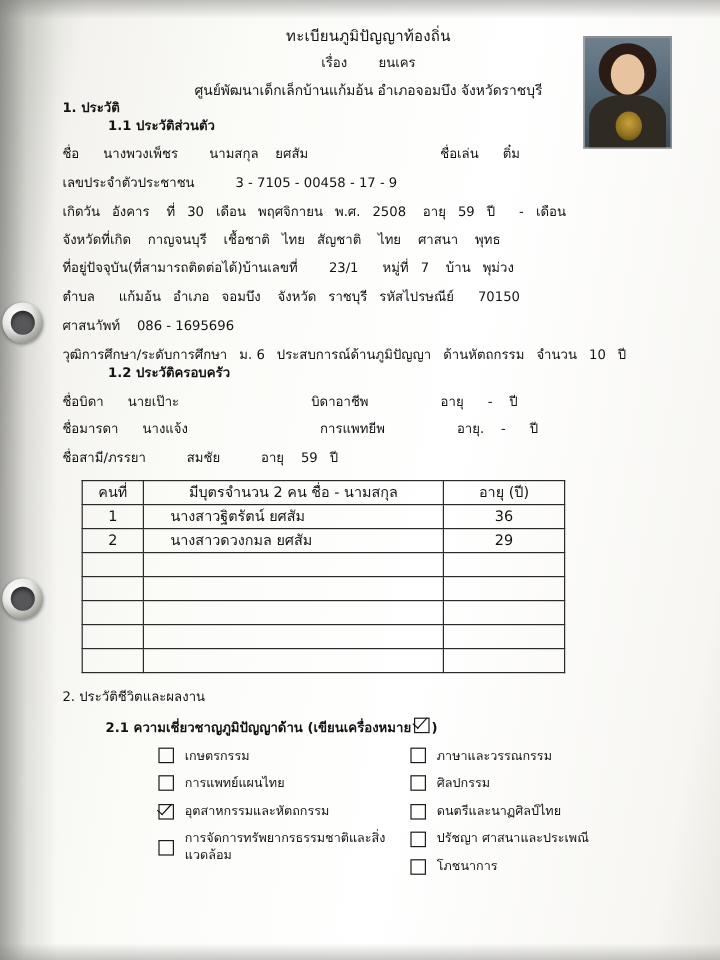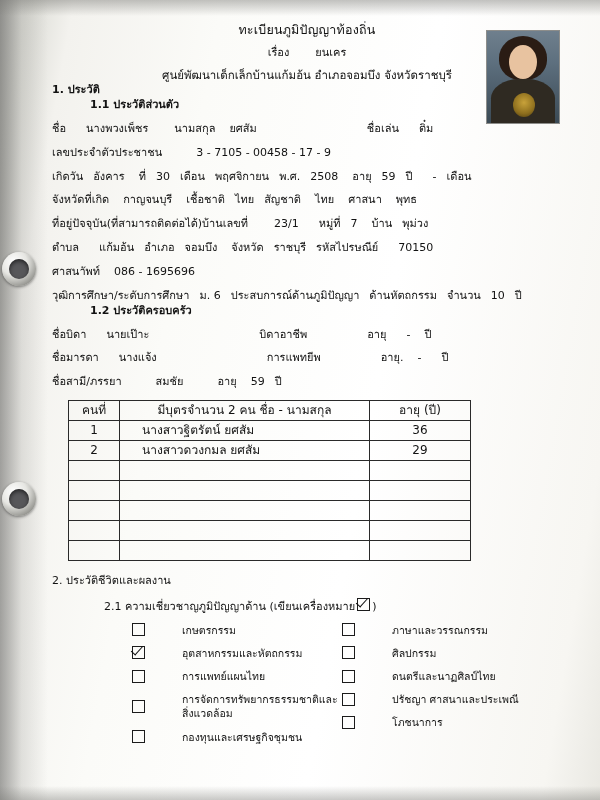--- a/index.html
+++ b/index.html
@@ -160,34 +160,33 @@
     height: 19px;
     padding: 0 4px;
   }
   table.kids th { font-weight: normal; text-align: center; }
   table.kids td.c-no { width: 42px; text-align: center; }
   table.kids td.c-age { width: 92px; text-align: center; }
   table.kids th.h-age { width: 92px; }
   table.kids td.c-name { padding-left: 22px; }
 
   .sec2 { margin-top: 13px; font-size: 11px; }
-  .chk-title { margin-top: 9px; margin-left: 52px; font-size: 11px; }
+  .chk-title { margin-top: 9px; margin-left: 36px; font-size: 11px; font-weight: bold; }
   .cols {
     margin-top: 8px;
     display: flex;
     margin-left: 80px;
     width: 420px;
   }
   .col { width: 50%; }
   .chk-row {
     display: flex;
     align-items: center;
     margin-bottom: 9px;
     font-size: 10.5px;
-    gap: 28px;
   }
   .box {
     display: inline-block;
     width: 11px;
     height: 11px;
     border: 1.2px solid #1b1b1b;
     margin-right: 9px;
     position: relative;
     flex: 0 0 auto;
   }
@@ -352,34 +351,30 @@
       <span>2.1 ความเชี่ยวชาญภูมิปัญญาด้าน  (เขียนเครื่องหมาย</span><span class="inline-box"></span><span>)</span>
     </div>
 
     <div class="cols">
       <div class="col">
         <div class="chk-row">
           <span class="box"></span>
           <span>เกษตรกรรม</span>
         </div>
         <div class="chk-row">
+          <span class="box"></span>
+          <span>การแพทย์แผนไทย</span>
+        </div>
+        <div class="chk-row">
           <span class="box checked"></span>
           <span>อุตสาหกรรมและหัตถกรรม</span>
         </div>
         <div class="chk-row">
           <span class="box"></span>
-          <span>การแพทย์แผนไทย</span>
-        </div>
-        <div class="chk-row">
-          <span class="box"></span>
           <span>การจัดการทรัพยากรธรรมชาติและสิ่งแวดล้อม</span>
-        </div>
-        <div class="chk-row">
-          <span class="box"></span>
-          <span>กองทุนและเศรษฐกิจชุมชน</span>
         </div>
       </div>
       <div class="col">
         <div class="chk-row">
           <span class="box"></span>
           <span>ภาษาและวรรณกรรม</span>
         </div>
         <div class="chk-row">
           <span class="box"></span>
           <span>ศิลปกรรม</span>

